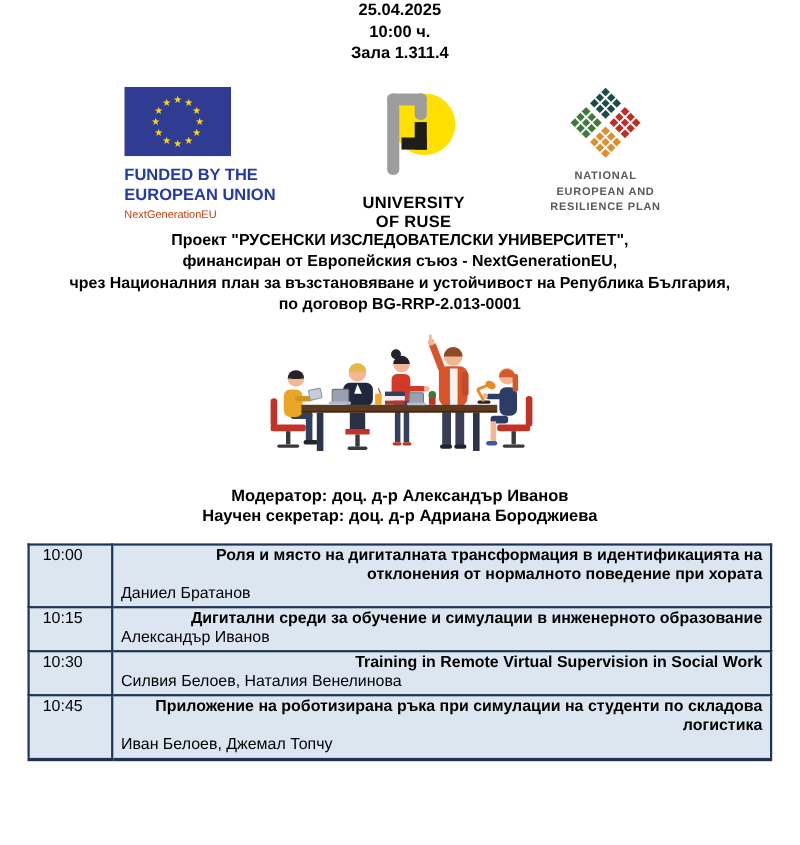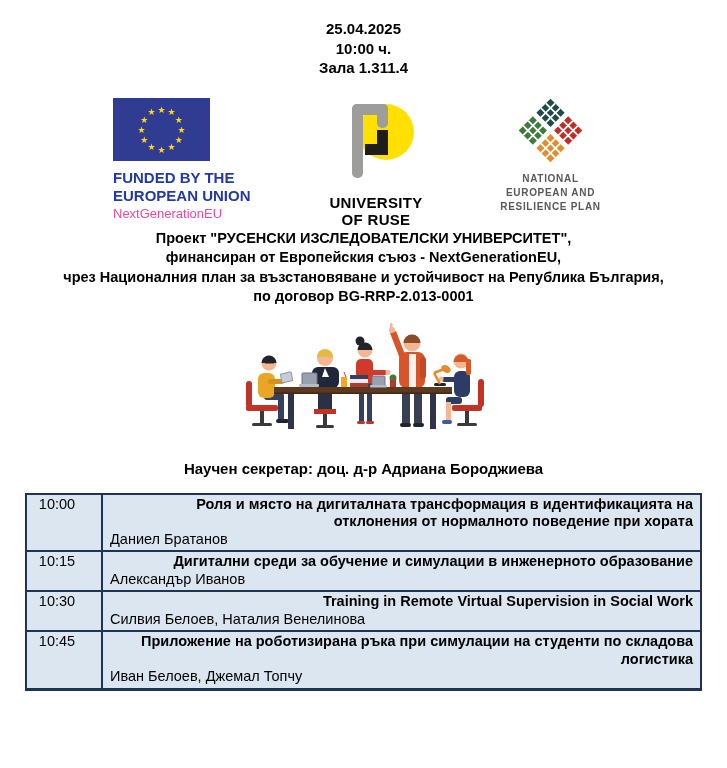--- a/index.html
+++ b/index.html
@@ -2,26 +2,26 @@
 <html><head>
 <meta charset="utf-8">
 <style>
   * { margin:0; padding:0; box-sizing:border-box; }
   body {
     width:727px; height:768px; background:#ffffff; overflow:hidden;
     font-family:"Liberation Sans", sans-serif; color:#000;
   }
   .page { width:727px; height:768px; }
 
-  .event-header { padding-top:19px; text-align:center; font-weight:bold; font-size:15px; line-height:19.5px; }
+  .event-header { padding-top:0; text-align:center; font-weight:bold; font-size:15px; line-height:19.5px; }
 
   .logos-row { display:flex; justify-content:center; align-items:flex-start; gap:52px; margin-top:20px; height:114px; }
   .eu-block { width:152px; }
   .eu-text { margin-top:4px; font-weight:bold; font-size:15px; line-height:18px; color:#2339A6; }
-  .eu-sub { font-weight:normal; font-size:13px; color:#ec4899; }
+  .eu-sub { font-weight:normal; font-size:10px; color:#c2410c; }
   .uni-block { width:118px; text-align:center; }
   .uni-text { font-weight:bold; font-size:15px; line-height:17px; color:#000000; letter-spacing:0.3px; }
   .nrrp-block { width:127px; text-align:center; }
   .nrrp-text { margin-top:5px; font-weight:bold; font-size:10px; line-height:14px; color:#58595B; letter-spacing:0.7px; }
 
   .project { margin-top:17px; text-align:center; font-weight:bold; font-size:14.5px; line-height:19.5px; }
 
   .illustration-wrap { margin-top:10px; text-align:center; }
 
   .seminar { margin-top:9px; text-align:center; color:#C00000; font-weight:bold; font-size:15px; line-height:19px; }
@@ -211,20 +211,21 @@
 
       <rect x="196" y="66" width="12" height="3" rx="1.5" fill="#23242B"></rect>
       <line x1="202" y1="67" x2="196" y2="56" stroke="#E88A25" stroke-width="2.5"></line>
       <line x1="196" y1="56" x2="206" y2="52" stroke="#E88A25" stroke-width="2.5"></line>
       <ellipse cx="208" cy="52" rx="5" ry="3.5" fill="#E88A25" transform="rotate(30 208 52)"></ellipse>
     </svg>
   </div>
 
 
   <div class="moderators">
+    <div>Модератор: доц. д-р Александър Иванов</div>
     <div>Научен секретар: доц. д-р Адриана Бороджиева</div>
   </div>
 
   <table class="schedule">
     <tbody>
       <tr>
         <td class="time">10:00</td>
         <td>
           <div class="sess-title">Роля и място на дигиталната трансформация в идентификацията на отклонения от нормалното поведение при хората</div>
           <div class="sess-speakers">Даниел Братанов</div>

